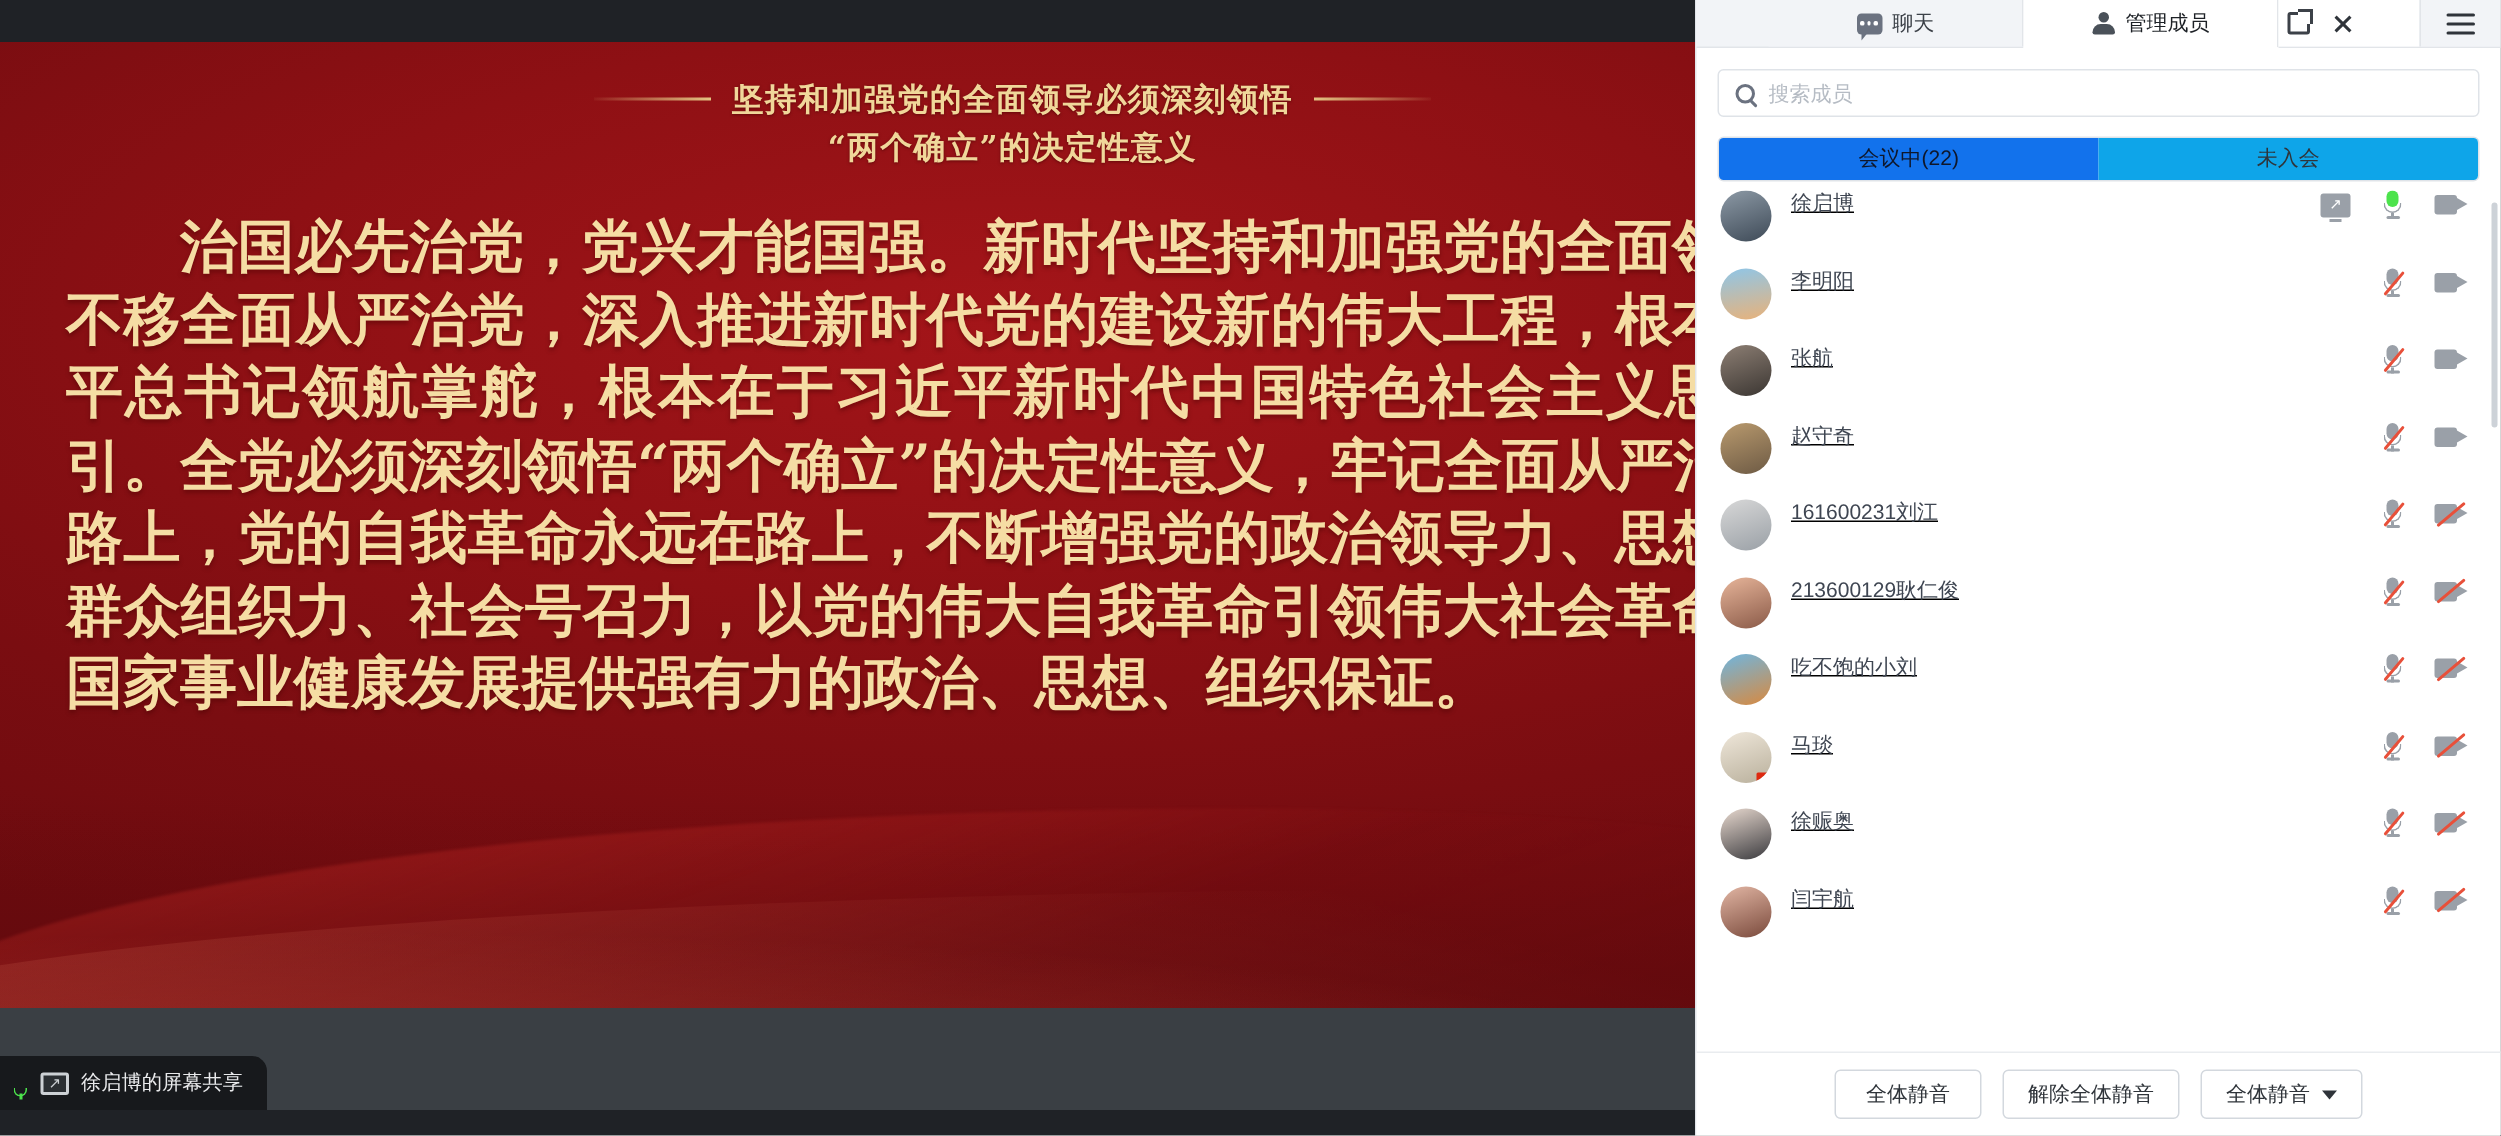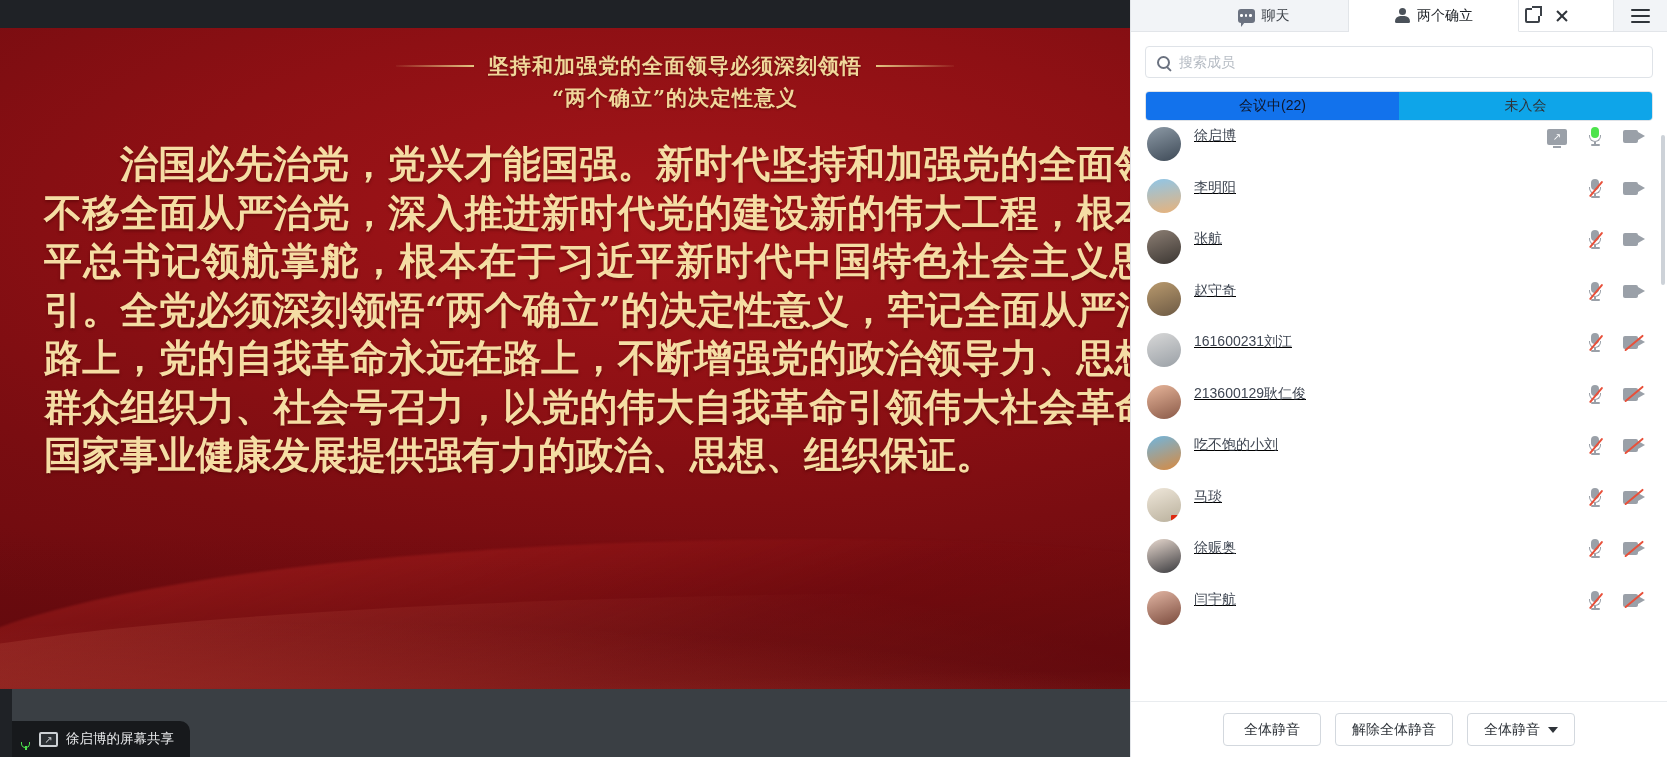--- a/index.html
+++ b/index.html
@@ -57,22 +57,22 @@
     color: #f5dda4;
     font-family: "DejaVu Serif", "Liberation Serif", serif;
     font-weight: 700;
     font-size: 38px; line-height: 48.5px;
     text-align: justify; text-align-last: left;
     text-indent: 76px;
     text-shadow: 0 2px 3px rgba(70,0,0,.45);
   }
 
   .taskbar {
-    position: absolute; left: 0; bottom: 0; width: 1130px; height: 68px;
-    background: #3a3f44; z-index: 5; margin-left: 12px;
+    position: absolute; left: 0; bottom: 17px; width: 1130px; height: 68px;
+    background: #3a3f44; z-index: 5;
   }
   .share-pill {
     position: absolute; left: 0; bottom: 0; height: 36px;
     display: flex; align-items: center; gap: 8px;
     padding: 0 16px 0 8px;
     background: #17191c; border-top-right-radius: 10px;
     color: #e9eaec; font-size: 13.5px;
   }
   .mic-green { width: 11px; height: 17px; position: relative; }
   .mic-green .cap { width: 11px; height: 13px; border-radius: 6px 6px 5px 5px; background: #4ce34c; }
@@ -218,21 +218,21 @@
         </span>
         <span>聊天</span>
       </div>
       <div class="tab active">
         <span class="ic">
           <span class="person-ic">
               <span class="h"></span>
               <span class="b"></span>
             </span>
         </span>
-        <span>两个确立</span>
+        <span>管理成员</span>
       </div>
       <div class="tab-icons">
         <span class="ic">
             <span class="popout-ic"></span>
           </span>
         <span class="ic">
             <span class="close-ic"></span>
           </span>
       </div>
       <div class="hamburger-wrap">

